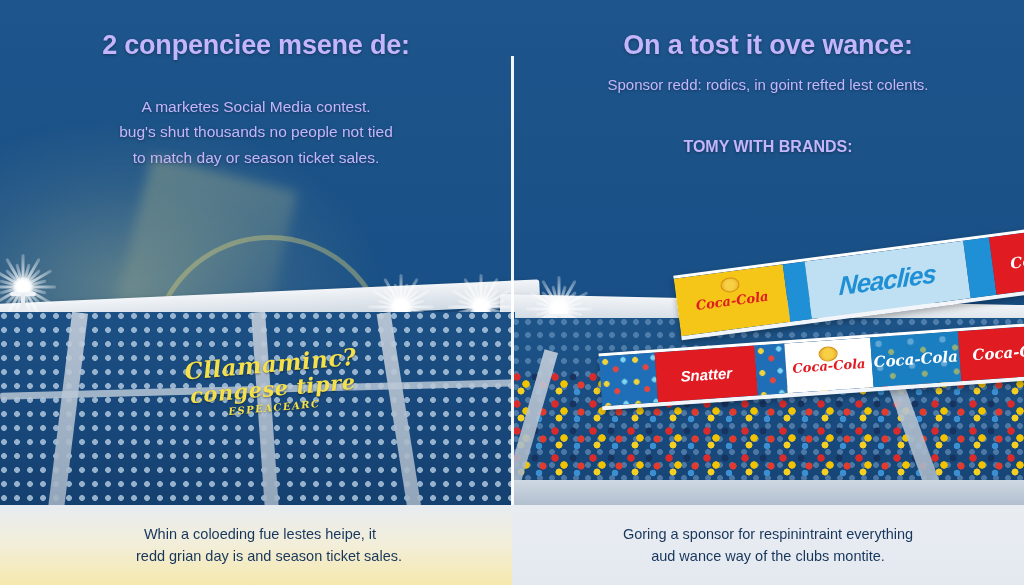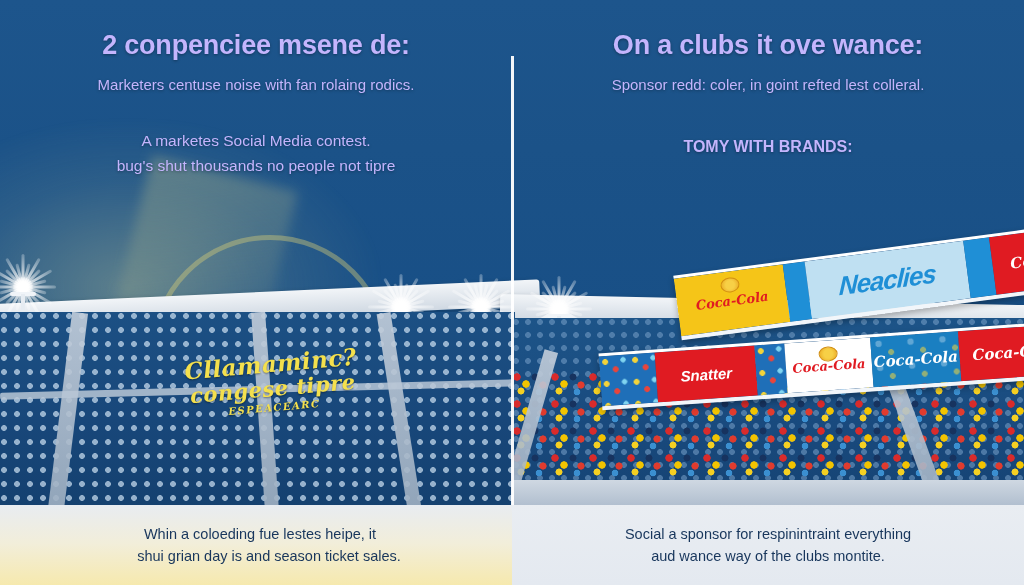--- a/index.html
+++ b/index.html
@@ -266,30 +266,30 @@
       <i style="transform: translate(-50%, -100%) rotate(276.923deg); transform-origin: 50% 120px;"></i>
       <i style="transform: translate(-50%, -100%) rotate(290.769deg); transform-origin: 50% 120px;"></i>
       <i style="transform: translate(-50%, -100%) rotate(304.615deg); transform-origin: 50% 120px;"></i>
       <i style="transform: translate(-50%, -100%) rotate(318.462deg); transform-origin: 50% 120px;"></i>
       <i style="transform: translate(-50%, -100%) rotate(332.308deg); transform-origin: 50% 120px;"></i>
       <i style="transform: translate(-50%, -100%) rotate(346.154deg); transform-origin: 50% 120px;"></i>
     </div>
 
   <div class="col left">
     <div class="headline">2 conpenciee msene de:</div>
-    <div class="subline">Marketers centuse noise with fan rolaing rodics.</div>
     <div class="block2">
       <div class="b2-body">A marketes Social Media contest.</div>
-      <div class="b2-body">bug's shut thousands no people  not tipre</div>
+      <div class="b2-body">bug's shut thousands no people  not tied</div>
+      <div class="b2-body">to match day or season ticket sales.</div>
     </div>
   </div>
 
   <div class="col right">
-    <div class="headline">On a clubs it ove wance:</div>
-    <div class="subline">Sponsor redd: coler, in goint refted lest colleral.</div>
+    <div class="headline">On a tost it ove wance:</div>
+    <div class="subline">Sponsor redd: rodics, in goint refted lest colents.</div>
     <div class="block2">
       <div class="b2-title">TOMY WITH BRANDS:</div>
     </div>
   </div>
 
   <div class="roof"></div>
   <div class="roof r2"></div>
 
   <div class="flood" style="left:-12px;top:252px;">
     <div class="burst">
@@ -470,20 +470,20 @@
     <div class="panel p-red" style="width:110px;">
       <span class="logo-script logo-coke-white">Coca-Cola</span>
     </div>
 
   </div>
 
   <div class="divider"></div>
 
   <div class="footer footer-left">
     <div>Whin a coloeding fue lestes heipe, it</div>
-    <div class="fl2">shui grian day is and season ticket sales.</div>
+    <div class="fl2">redd grian day is and season ticket sales.</div>
   </div>
   <div class="footer footer-right">
-    <div>Social a sponsor for respinintraint everything</div>
+    <div>Goring a sponsor for respinintraint everything</div>
     <div>aud wance way of the clubs montite.</div>
   </div>
 
 </div>
 
 </body></html>

